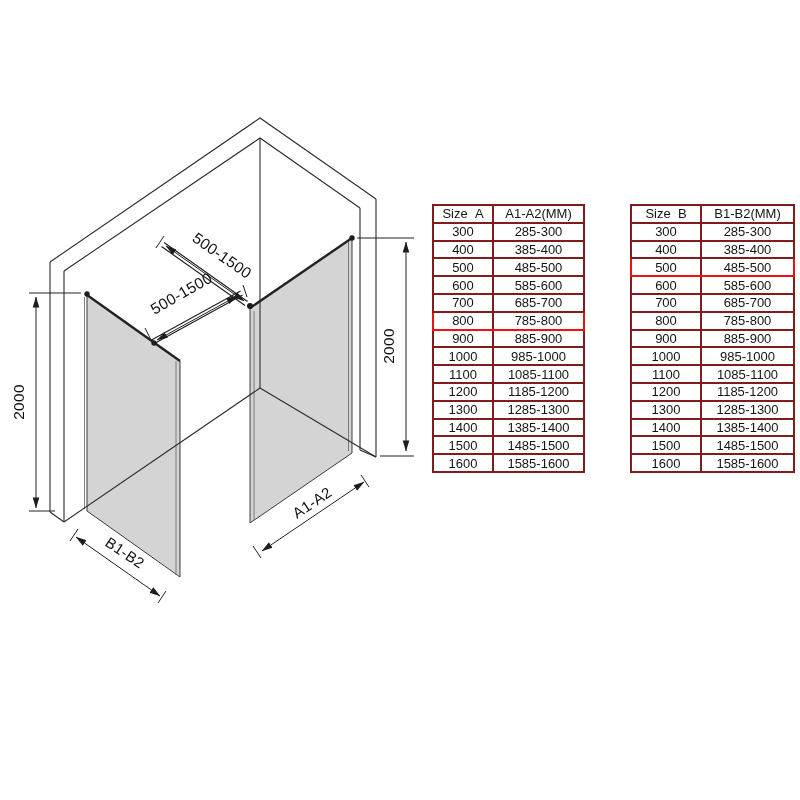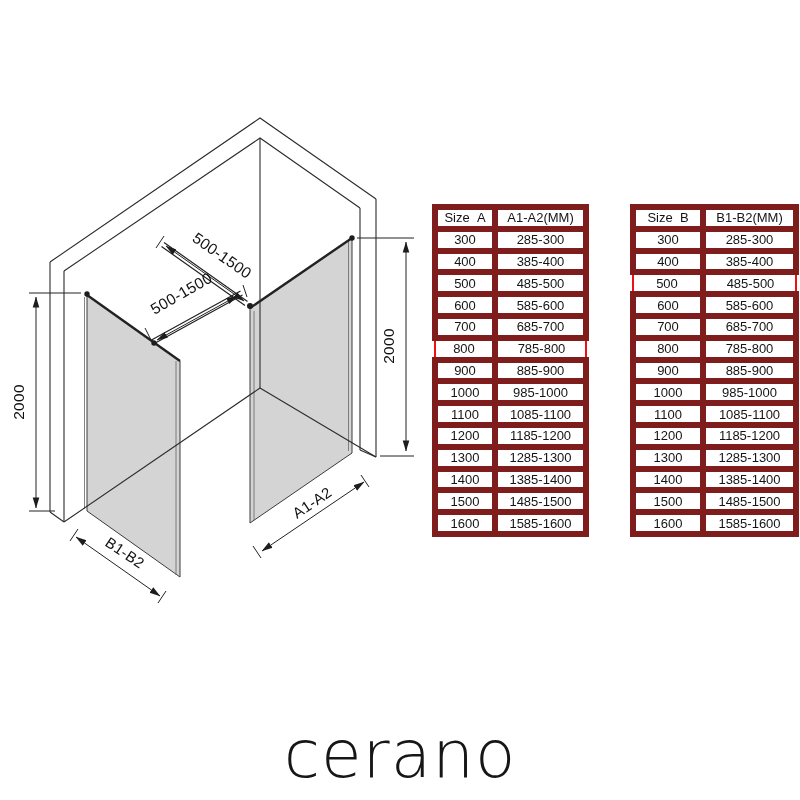--- a/index.html
+++ b/index.html
@@ -16,21 +16,21 @@
   .glass{fill:var(--glass);stroke:#3c3c3c;stroke-width:1;}
   .dim{stroke:#222;stroke-width:1;fill:none;}
   .bar{stroke:#222;stroke-width:1.2;fill:none;}
   .dot{fill:#1d1d1d;stroke:none;}
   .dtext{fill:var(--ink);font-size:15.5px;letter-spacing:.3px;}
   .dtext2{fill:var(--ink);font-size:15px;letter-spacing:.3px;}
   
   .sizetable{position:absolute;border-collapse:collapse;background:#fff;
     font-size:13px;color:#141414;table-layout:fixed;}
   .sizetable th,.sizetable td{
-    border:6px solid #7f1d1d;height:15.8px;line-height:1;padding:0;
+    border:2px solid #7f1d1d;height:15.8px;line-height:1;padding:0;
     text-align:center;font-weight:400;white-space:pre;overflow:hidden;}
   #tableA{left:432px;top:204px;width:151px;}
   #tableB{left:630px;top:204px;width:163px;}
   #tableA col.c1{width:60px;} #tableA col.c2{width:91px;}
   #tableB col.c1{width:70px;} #tableB col.c2{width:93px;}
   tr.hl td{border-top:2px solid var(--red);border-bottom:2px solid var(--red);}
   tr.hl td:first-child{border-left:2px solid var(--red);}
   tr.hl td:last-child{border-right:2px solid var(--red);}
   
   #logo{position:absolute;left:0;top:708px;width:800px;height:92px;
@@ -247,14 +247,13 @@
           <td>1500</td>
           <td>1485-1500</td>
         </tr>
         <tr>
           <td>1600</td>
           <td>1585-1600</td>
         </tr>
       </tbody>
   </table>
 
-  <div id="logo">cerano</div>
 </div>
 
 </body></html>

